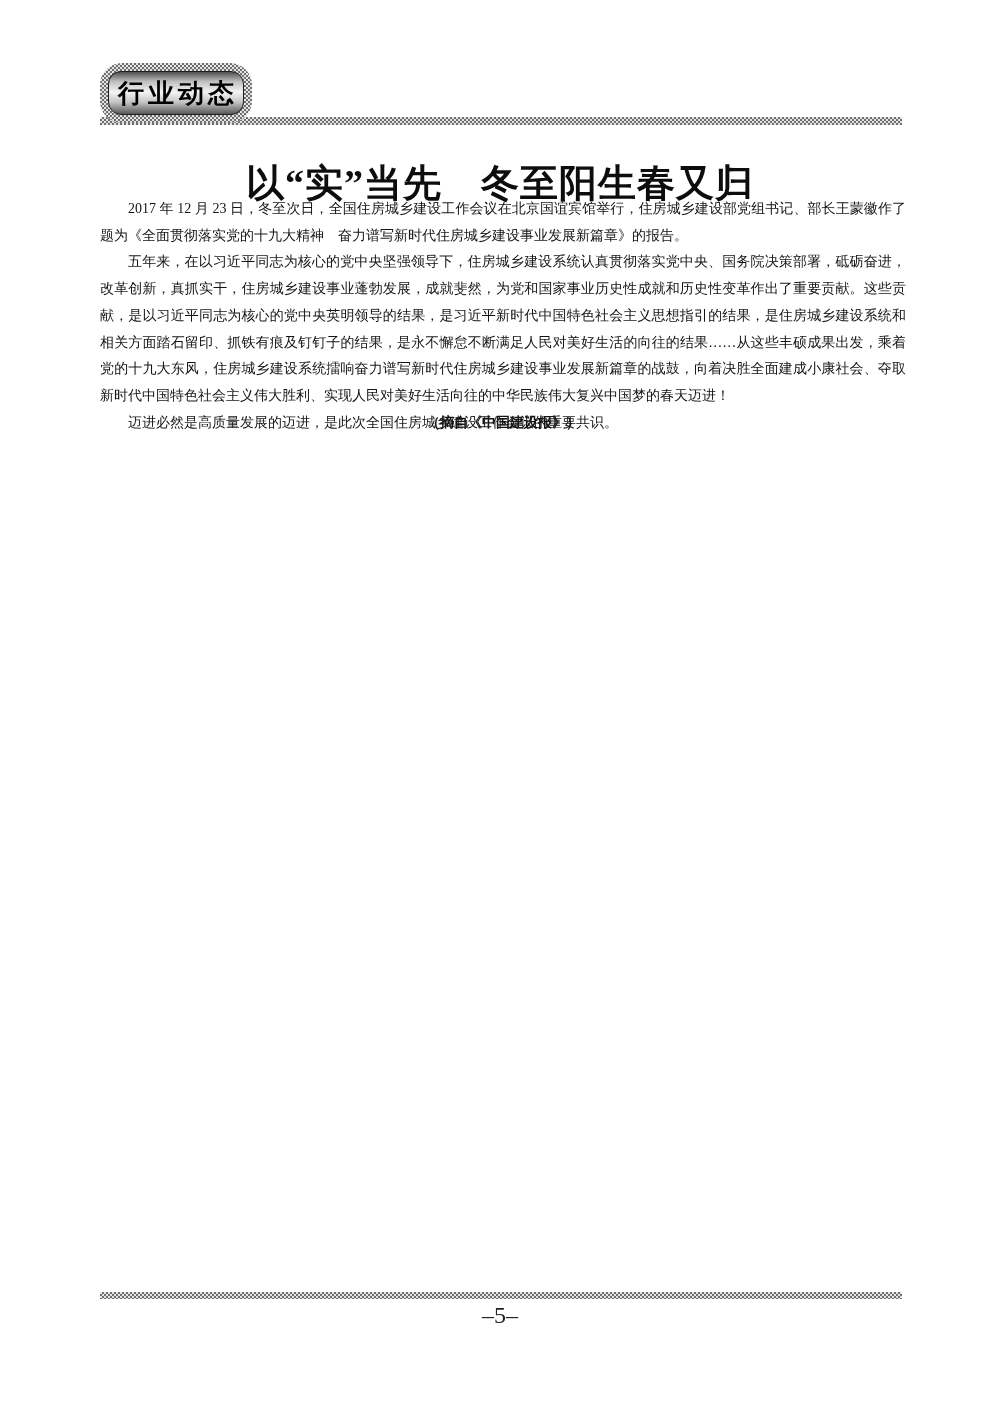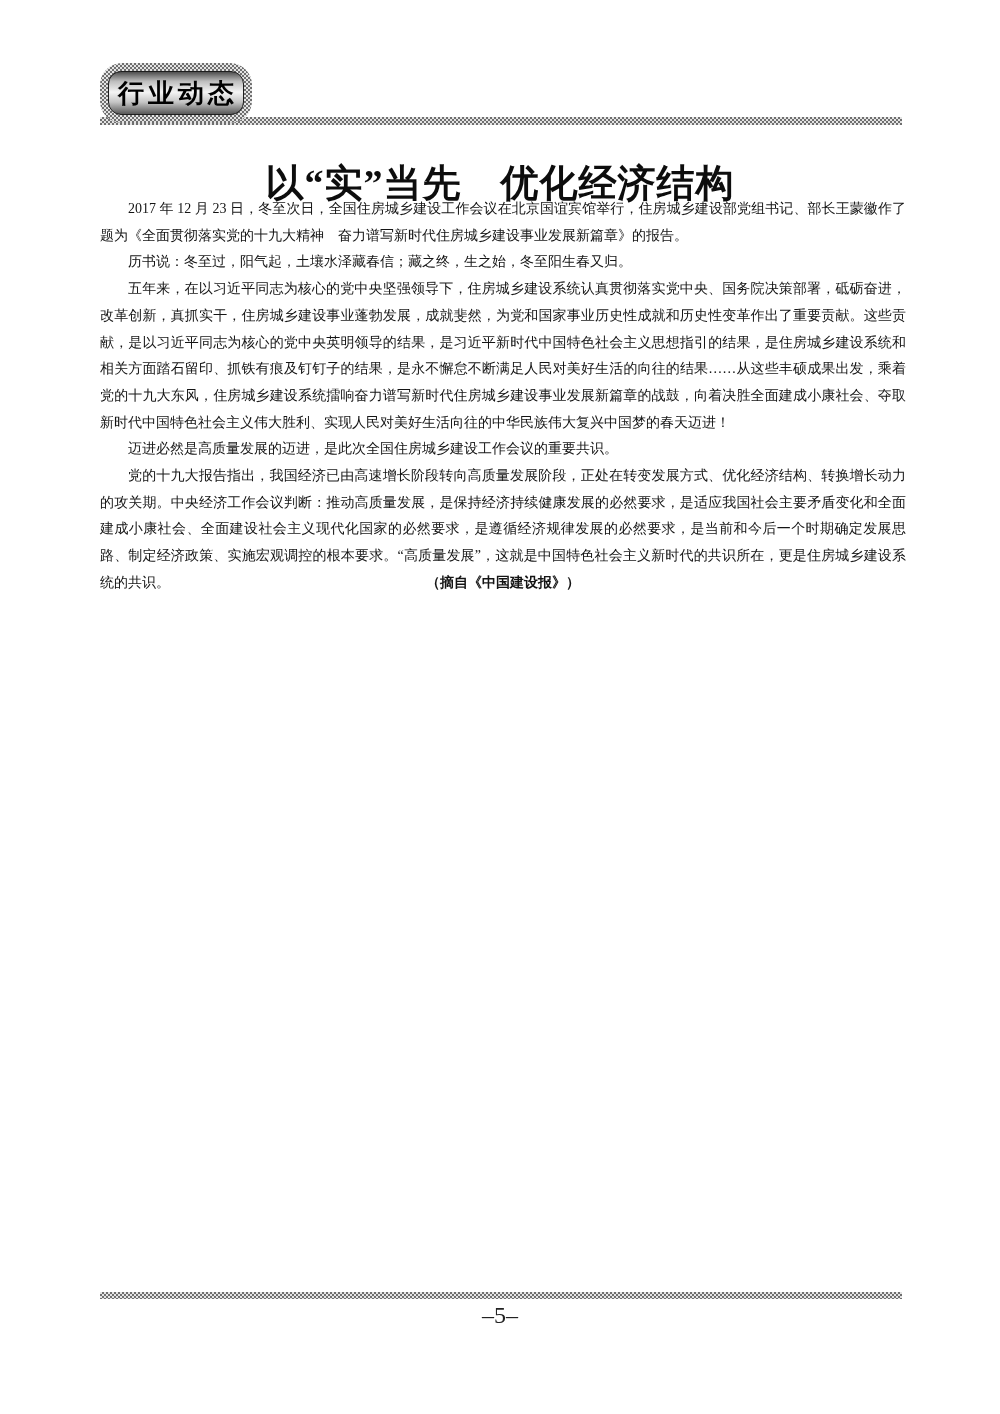--- a/index.html
+++ b/index.html
@@ -110,28 +110,26 @@
 <body>
 
 <div class="page">
 
   <div class="rule-top hatch"></div>
 
   <div class="tag-shadow hatch">
     <div class="tag-box">行业动态</div>
   </div>
 
-  <h1 class="title">以“实”当先　优化经济结构</h1>
+  <h1 class="title">以“实”当先　冬至阳生春又归</h1>
 
   <div class="article">
     <p>2017 年 12 月 23 日，冬至次日，全国住房城乡建设工作会议在北京国谊宾馆举行，住房城乡建设部党组书记、部长王蒙徽作了题为《全面贯彻落实党的十九大精神　奋力谱写新时代住房城乡建设事业发展新篇章》的报告。</p>
-    <p>历书说：冬至过，阳气起，土壤水泽藏春信；藏之终，生之始，冬至阳生春又归。</p>
     <p>五年来，在以习近平同志为核心的党中央坚强领导下，住房城乡建设系统认真贯彻落实党中央、国务院决策部署，砥砺奋进，改革创新，真抓实干，住房城乡建设事业蓬勃发展，成就斐然，为党和国家事业历史性成就和历史性变革作出了重要贡献。这些贡献，是以习近平同志为核心的党中央英明领导的结果，是习近平新时代中国特色社会主义思想指引的结果，是住房城乡建设系统和相关方面踏石留印、抓铁有痕及钉钉子的结果，是永不懈怠不断满足人民对美好生活的向往的结果……从这些丰硕成果出发，乘着党的十九大东风，住房城乡建设系统擂响奋力谱写新时代住房城乡建设事业发展新篇章的战鼓，向着决胜全面建成小康社会、夺取新时代中国特色社会主义伟大胜利、实现人民对美好生活向往的中华民族伟大复兴中国梦的春天迈进！</p>
     <p>迈进必然是高质量发展的迈进，是此次全国住房城乡建设工作会议的重要共识。</p>
-    <p>党的十九大报告指出，我国经济已由高速增长阶段转向高质量发展阶段，正处在转变发展方式、优化经济结构、转换增长动力的攻关期。中央经济工作会议判断：推动高质量发展，是保持经济持续健康发展的必然要求，是适应我国社会主要矛盾变化和全面建成小康社会、全面建设社会主义现代化国家的必然要求，是遵循经济规律发展的必然要求，是当前和今后一个时期确定发展思路、制定经济政策、实施宏观调控的根本要求。“高质量发展”，这就是中国特色社会主义新时代的共识所在，更是住房城乡建设系统的共识。</p>
     <div class="attribution">（摘自《中国建设报》）</div>
   </div>
 
   <div class="rule-bottom hatch"></div>
 
   <div class="page-number">–5–</div>
 
 </div>
 
 </body></html>

